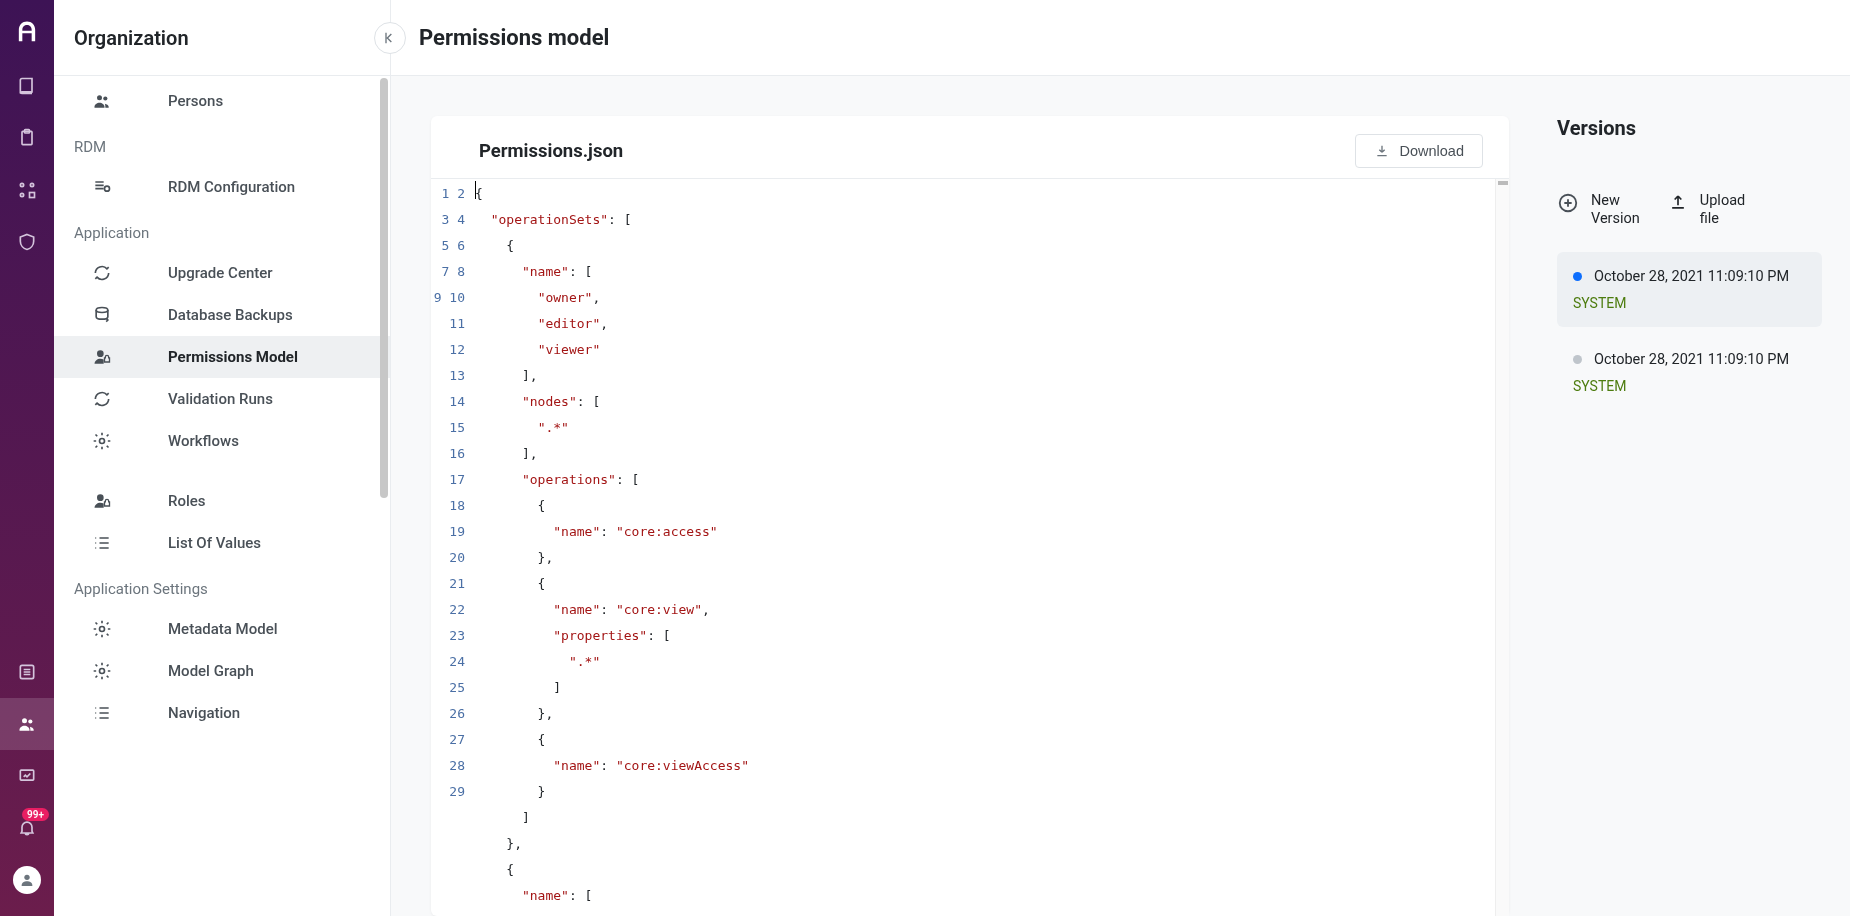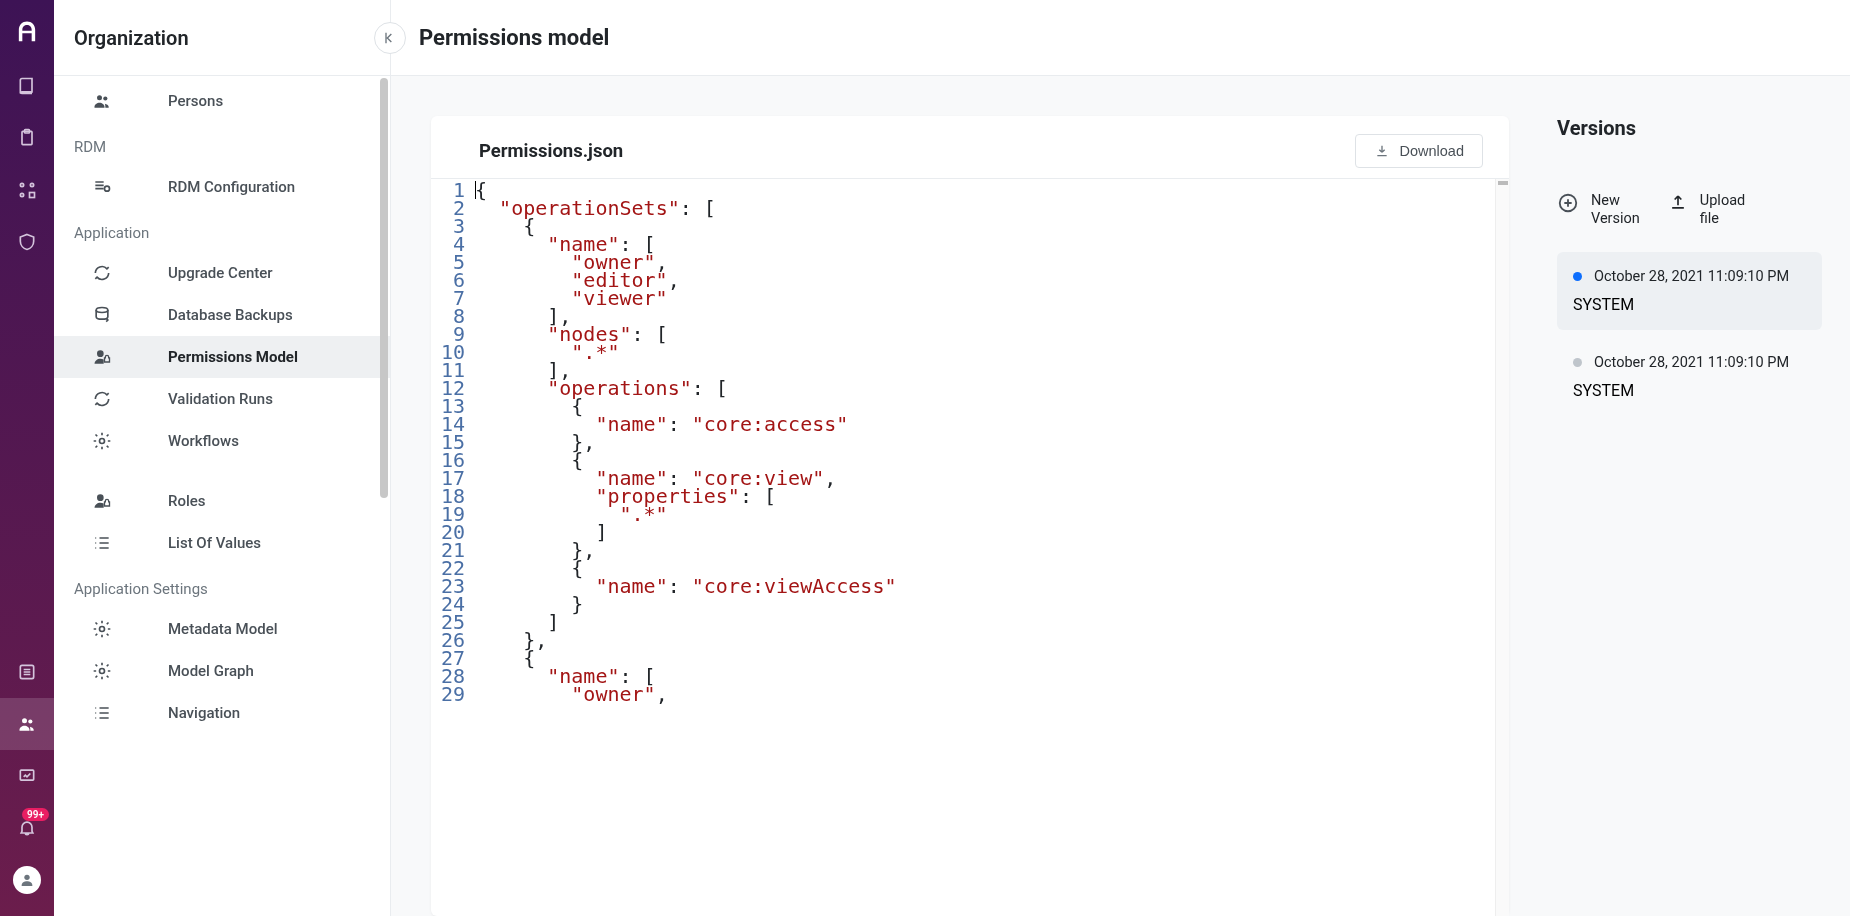--- a/index.html
+++ b/index.html
@@ -195,22 +195,22 @@
   border-radius: 4px;
   font-size: 14.5px;
   color: #495057;
   cursor: pointer;
 }
 .editor-body {
   flex: 1;
   display: flex;
   min-height: 0;
   font-family: "Menlo", "Consolas", monospace;
-  font-size: 20px;
-  line-height: 18px;
+  font-size: 13px;
+  line-height: 26px;
   border-top: 1px solid #e9ecef;
 }
 .gutter {
   width: 44px;
   text-align: right;
   padding-right: 10px;
   color: #4a6fa5;
   user-select: none;
   padding-top: 2px;
 }
@@ -272,21 +272,21 @@
 .version-item .row1 {
   display: flex;
   align-items: center;
   gap: 12px;
   margin-bottom: 10px;
 }
 .dot { width: 9px; height: 9px; border-radius: 50%; flex-shrink: 0; }
 .dot.blue { background: #0d6efd; }
 .dot.grey { background: #bfc5cb; }
 .version-item .row1 .ts { font-size: 14.5px; color: #212529; }
-.version-item .author { font-size: 16px; color: #000000; padding-left: 0; }
+.version-item .author { font-size: 14px; color: #4d7c0f; padding-left: 0; }
 </style>
 </head>
 <body>
 
 <div class="icon-rail">
   <div class="rail-logo">
     <svg viewBox="0 0 24 24" fill="#fff">
         <path d="M12 3c-4 0-7 3-7 7v10h3v-7h8v7h3V10c0-4-3-7-7-7zm-4 8v-1c0-2.2 1.8-4 4-4s4 1.8 4 4v1H8z"></path>
       </svg>
   </div>

